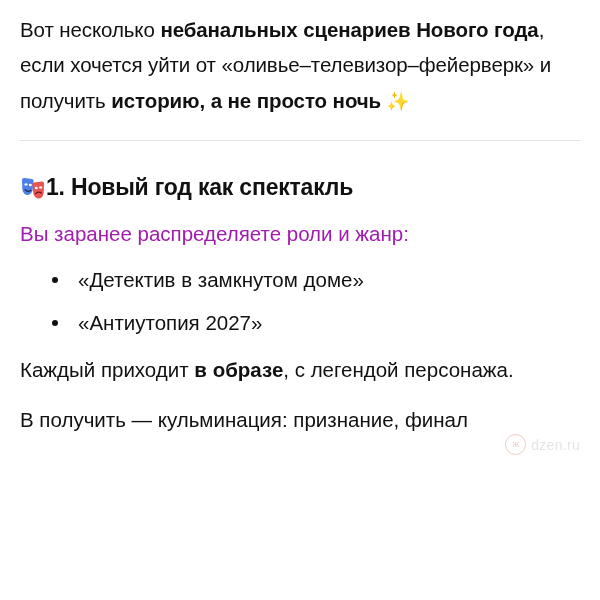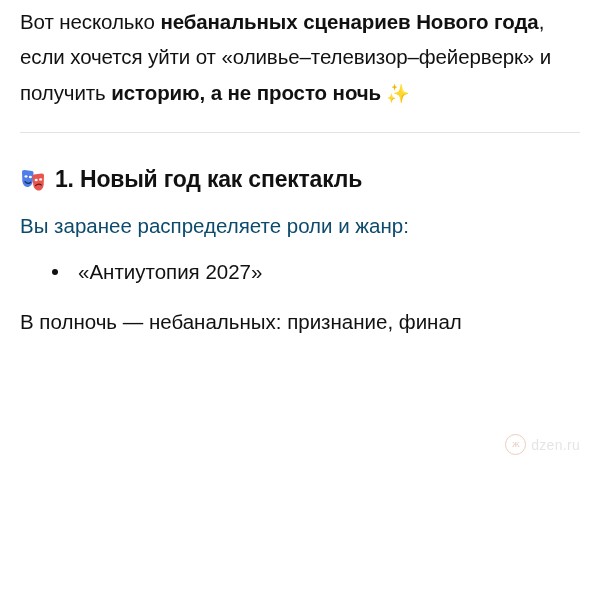--- a/index.html
+++ b/index.html
@@ -12,21 +12,21 @@
     background: #ffffff;
     font-family: "Liberation Sans", sans-serif;
     color: #1a1a1a;
     overflow: hidden;
   }
   .page {
     position: relative;
     width: 600px;
     height: 463px;
     box-sizing: border-box;
-    padding: 0 20px;
+    padding: 8px 20px;
     border-radius: 30px;
   }
   .intro {
     margin: 0;
     padding-top: 4px;
     font-size: 20.5px;
     line-height: 1.72;
     letter-spacing: -0.1px;
     color: #111111;
   }
@@ -40,40 +40,39 @@
   .divider {
     margin: 22px 0 0 0;
     height: 1px;
     background: #e3e3e3;
     border: 0;
     width: 100%;
   }
   .section-head {
     display: flex;
     align-items: center;
-    gap: 9px;
     margin: 33px 0 0 0;
     font-size: 23px;
     font-weight: bold;
     letter-spacing: -0.2px;
     color: #111111;
   }
   .masks-icon {
     display: inline-block;
     width: 26px;
     height: 26px;
     position: relative;
     flex: 0 0 auto;
   }
   .masks-icon svg { display: block; }
   .lead {
     margin: 18px 0 0 0;
     font-size: 20.5px;
     line-height: 1.5;
-    color: #0c4a6e;
+    color: #a21caf;
   }
   ul.bullets {
     margin: 14px 0 0 0;
     padding: 0;
     list-style: none;
   }
   ul.bullets li {
     position: relative;
     font-size: 20.5px;
     line-height: 1.55;
@@ -148,24 +147,26 @@
         <ellipse cx="20.6" cy="12.4" rx="1.5" ry="1.2" fill="#ffffff"></ellipse>
         <path d="M15.6 18.6 C17.2 17 19.6 16.8 21.4 18" stroke="#5c1b1b" stroke-width="1.2" fill="none" stroke-linecap="round"></path>
       </svg>
     </span>
     <span>1. Новый год как спектакль</span>
   </h2>
 
   <p class="lead">Вы заранее распределяете роли и жанр:</p>
 
   <ul class="bullets">
+    <li>«Детектив в замкнутом доме»</li>
     <li>«Антиутопия 2027»</li>
   </ul>
 
+  <p class="para"><span>Каждый приходит </span><b>в образе</b><span>, с легендой персонажа.</span></p>
 
-  <p class="para cut">В полночь — небанальных: признание, финал</p>
+  <p class="para cut">В получить — кульминация: признание, финал</p>
 
   <div class="watermark">
     <span class="wm-logo">ж</span>
     <span class="wm-text">dzen.ru</span>
   </div>
 
 </div>
 
 </body></html>

